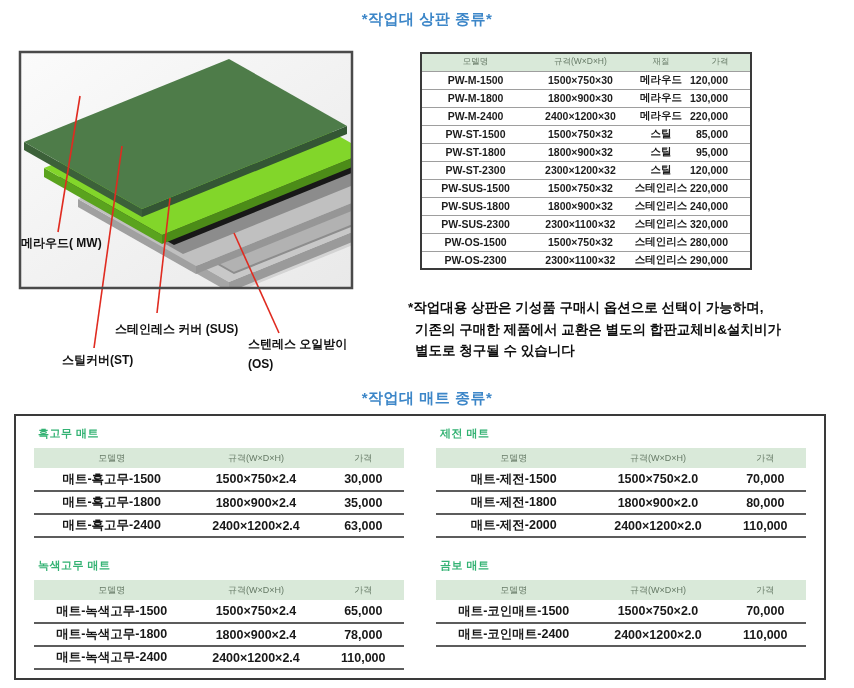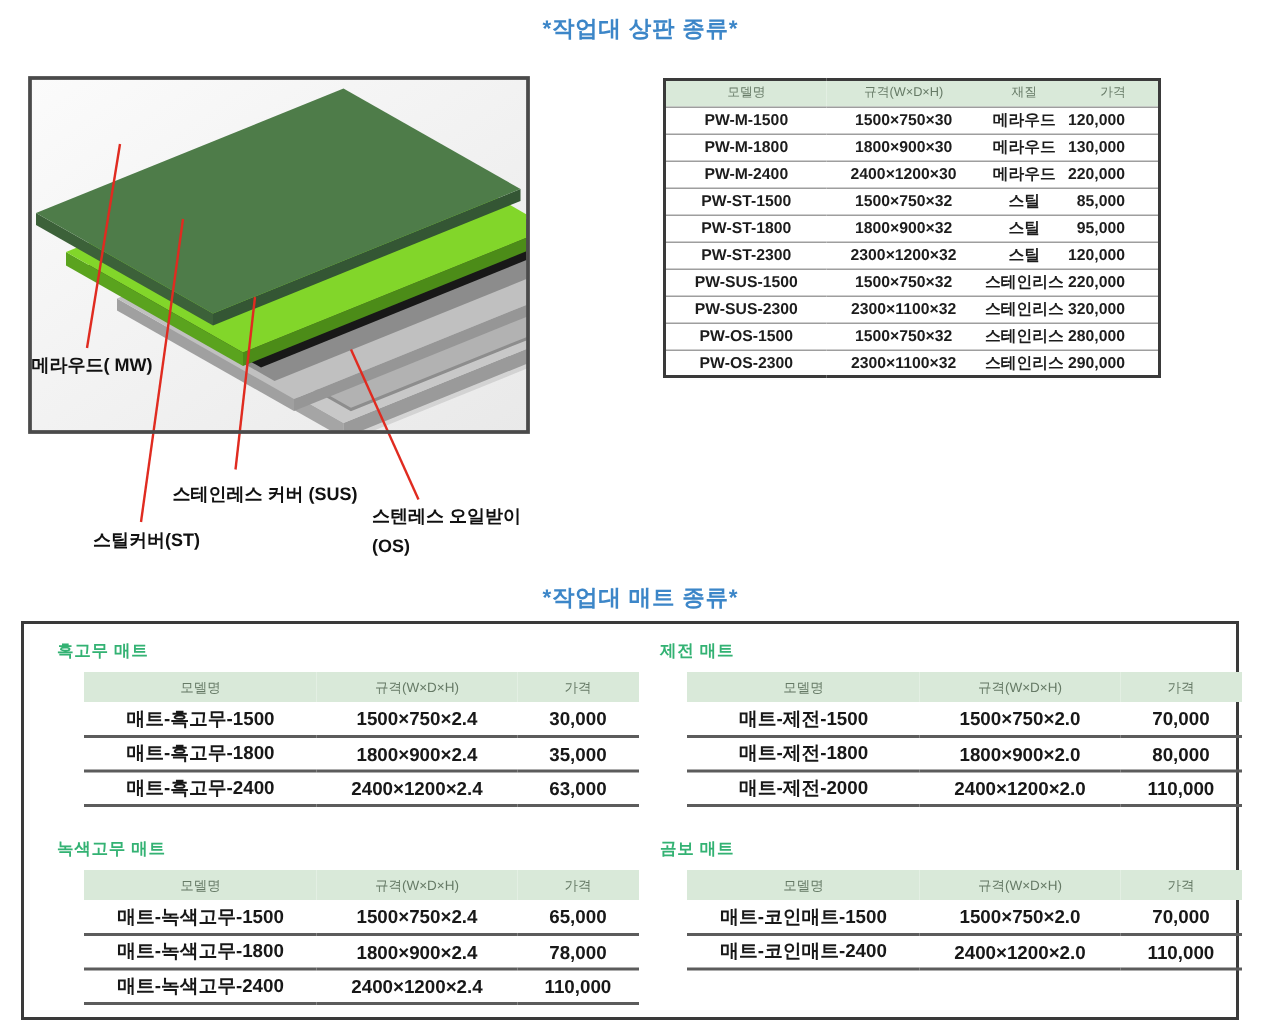--- a/index.html
+++ b/index.html
@@ -14,21 +14,21 @@
     color:var(--accent_blue); font-size:15px; font-weight:700; letter-spacing:.5px;}
   #title1{top:10px;} #title2{top:389px;}
 
   
   .figure{position:absolute; left:18px; top:46px; width:375px; height:338px;}
   .figure svg{display:block;}
   .fig-label{font-size:12px; font-weight:700; fill:#111;}
 
   
   .top-table-wrap{position:absolute; left:420px; top:52px; width:332px;}
-  table{border-collapse:collapse; width:100%;margin-left:22px;}
+  table{border-collapse:collapse; width:100%;}
   .spec-table{border:2px solid var(--border_dark); background:#fff;}
   .spec-table th{background:var(--mint); color:#667a66; font-size:8.5px; font-weight:400;
     height:18px; border-bottom:1px solid var(--row_line);}
   .spec-table td{font-size:10.5px; font-weight:600; color:#1c1c1c; text-align:center;
     height:18px; border-bottom:1px solid var(--row_line); white-space:nowrap;}
   .spec-table tr:last-child td{border-bottom:none;}
   .spec-table td:last-child{text-align:right; padding-right:22px;}
   .c-model{width:35%;} .c-spec{width:33%;} .c-mat{width:18%;} .c-price{width:14%;}
 
   
@@ -164,20 +164,26 @@
             <td>스틸</td>
             <td>120,000</td>
           </tr>
           <tr>
             <td>PW-SUS-1500</td>
             <td>1500×750×32</td>
             <td>스테인리스</td>
             <td>220,000</td>
           </tr>
           <tr>
+            <td>PW-SUS-1800</td>
+            <td>1800×900×32</td>
+            <td>스테인리스</td>
+            <td>240,000</td>
+          </tr>
+          <tr>
             <td>PW-SUS-2300</td>
             <td>2300×1100×32</td>
             <td>스테인리스</td>
             <td>320,000</td>
           </tr>
           <tr>
             <td>PW-OS-1500</td>
             <td>1500×750×32</td>
             <td>스테인리스</td>
             <td>280,000</td>
@@ -185,20 +191,25 @@
           <tr>
             <td>PW-OS-2300</td>
             <td>2300×1100×32</td>
             <td>스테인리스</td>
             <td>290,000</td>
           </tr>
         </tbody>
     </table>
   </div>
 
+  <div class="note">
+    <div>*작업대용 상판은 기성품 구매시 옵션으로 선택이 가능하며,</div>
+    <div class="ind">기존의 구매한 제품에서 교환은 별도의 합판교체비&amp;설치비가</div>
+    <div class="ind">별도로 청구될 수 있습니다</div>
+  </div>
 
   <div class="sec-title" id="title2">*작업대 매트 종류*</div>
 
   <div class="mats-box">
 
     <div class="mat-sec">
       <div class="mat-title">흑고무 매트</div>
       <table class="mat-table">
         <colgroup>
             <col class="m-model">

